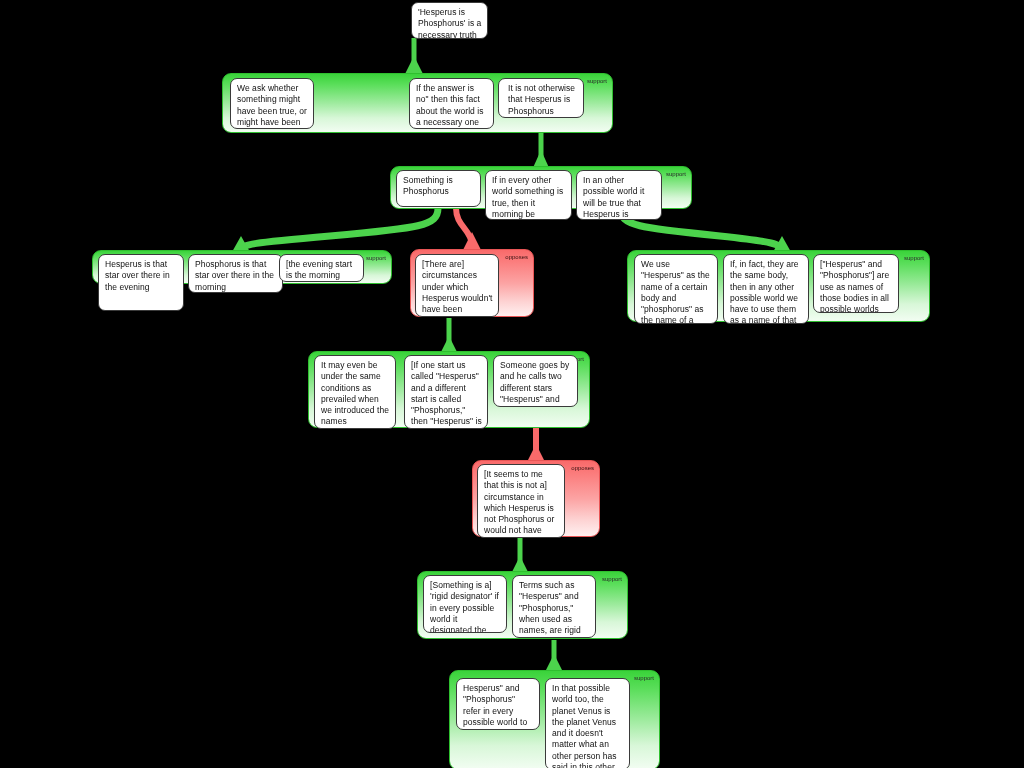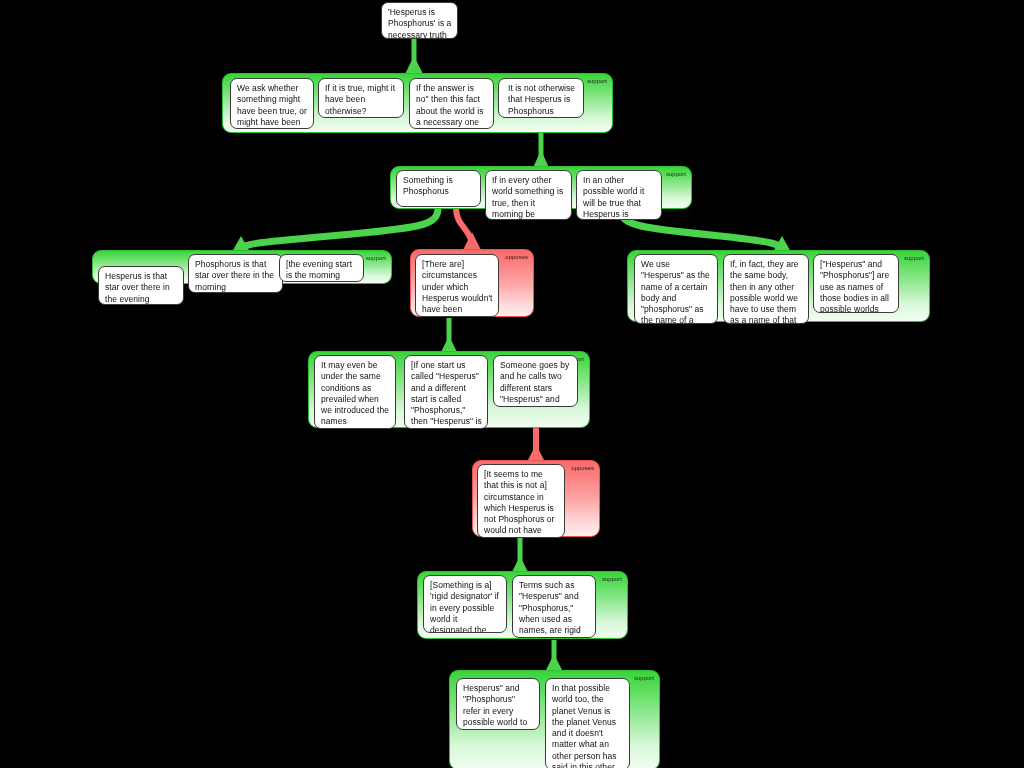--- a/index.html
+++ b/index.html
@@ -44,21 +44,21 @@
     box-sizing:border-box;
     padding:4px 5px 4px 6px;
     font-size:8.5px;
     line-height:11.3px;
     color:#111;
     letter-spacing:0.05px;
     word-wrap:break-word;
     overflow:hidden;
   }
   
-  .card.root{box-shadow:0 0 0 0 transparent;}
+  .card.root{box-shadow:0 0 0 0 transparent;margin-left:30px;}
 </style>
 </head>
 <body>
 
 <div id="canvas">
 
   <svg id="links" viewBox="0 0 1024 768">
 
     <path d="M414,38 L414,70" stroke="#4cd34c" stroke-width="5" fill="none"></path>
     <polygon points="405,74 423,74 414,56" fill="#4cd34c"></polygon>
@@ -89,35 +89,34 @@
     <path d="M554,640 L554,668" stroke="#4cd34c" stroke-width="5" fill="none"></path>
     <polygon points="545,672 563,672 554,654" fill="#4cd34c"></polygon>
   </svg>
 
   <div class="card root" style="left:381px;top:2px;width:77px;height:37px;">'Hesperus is Phosphorus' is a necessary truth</div>
 
   <div class="group support" style="left:222px;top:73px;width:391px;height:60px;">
     <span class="badge">support</span>
   </div>
   <div class="card" style="left:230px;top:78px;width:84px;height:51px;">We ask whether something might have been true, or might have been false</div>
-  <div class="card" style="left:318px;top:78px;width:86px;height:40px;">If it is true, might it have been otherwise?</div>
   <div class="card" style="left:409px;top:78px;width:85px;height:51px;">If the answer is no" then this fact about the world is a necessary one</div>
   <div class="card" style="left:498px;top:78px;width:86px;height:40px;padding-left:9px;">It is not otherwise that Hesperus is Phosphorus</div>
 
   <div class="group support" style="left:390px;top:166px;width:302px;height:43px;">
     <span class="badge">support</span>
   </div>
   <div class="card" style="left:396px;top:170px;width:85px;height:37px;">Something is Phosphorus</div>
   <div class="card" style="left:485px;top:170px;width:87px;height:50px;">If in every other world something is true, then it morning be otherwise true</div>
   <div class="card" style="left:576px;top:170px;width:86px;height:50px;">In an other possible world it will be true that Hesperus is Phosphorus</div>
 
   <div class="group support" style="left:92px;top:250px;width:300px;height:34px;">
     <span class="badge">support</span>
   </div>
-  <div class="card" style="left:98px;top:266px;width:86px;height:39px;">Hesperus is that star over there in the evening</div>
+  <div class="card" style="left:98px;top:254px;width:86px;height:57px;">Hesperus is that star over there in the evening</div>
   <div class="card" style="left:188px;top:254px;width:95px;height:39px;">Phosphorus is that star over there in the morning</div>
   <div class="card" style="left:279px;top:254px;width:85px;height:28px;">[the evening start is the morning star]</div>
 
   <div class="group oppose" style="left:410px;top:249px;width:124px;height:68px;">
     <span class="badge">opposes</span>
   </div>
   <div class="card" style="left:415px;top:254px;width:84px;height:63px;">[There are] circumstances under which Hesperus wouldn't have been phosphorus</div>
 
   <div class="group support" style="left:627px;top:250px;width:303px;height:72px;">
     <span class="badge">support</span>

